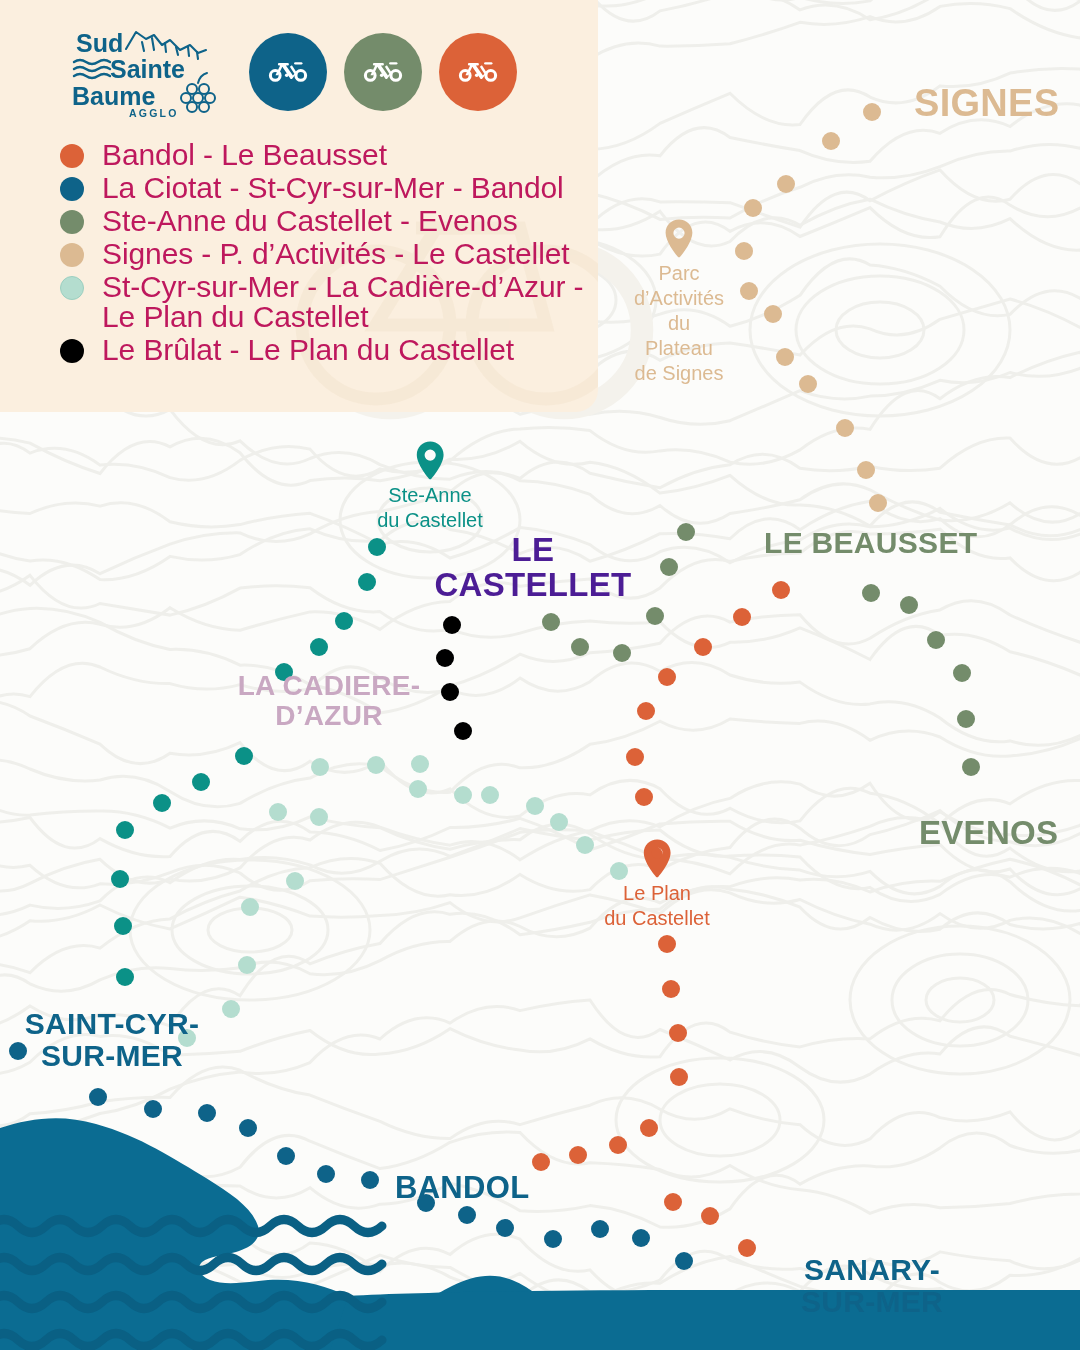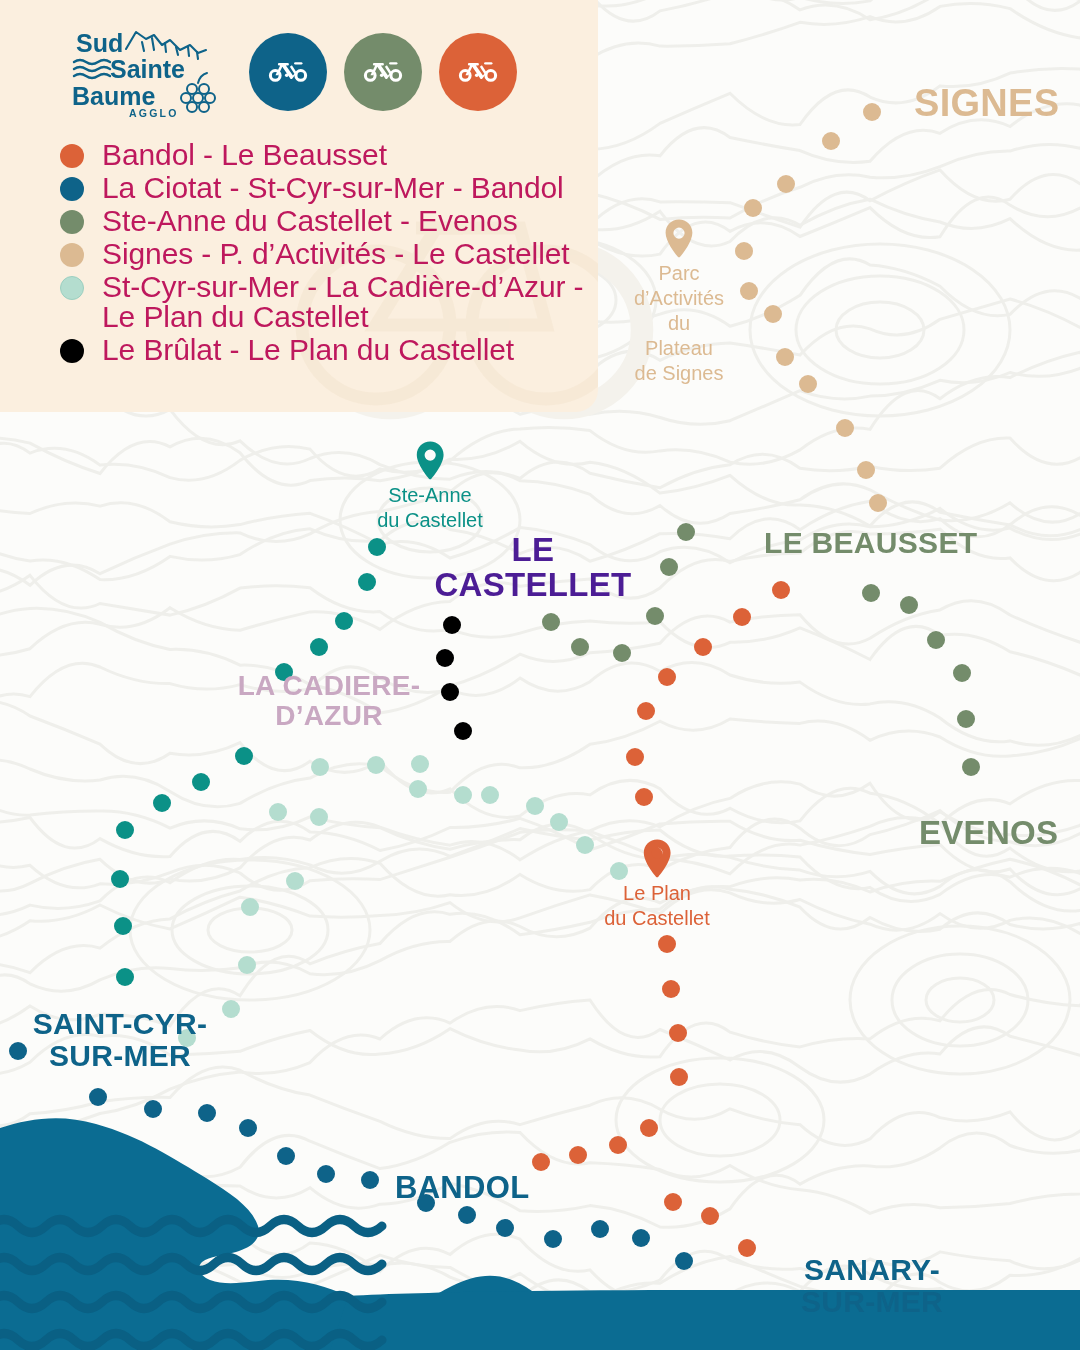--- a/index.html
+++ b/index.html
@@ -290,21 +290,21 @@
     </div>
 
   <div id="city-labels">
       <div class="city-label" style="color: rgb(220, 186, 146); font-size: 38px; top: 83px; left: 914px; text-align: left;">SIGNES</div>
       <div class="city-label" style="color: rgb(116, 140, 107); font-size: 30px; top: 527px; left: 764px; text-align: left;">LE BEAUSSET</div>
       <div class="city-label" style="color: #4c1d95; font-size: 33px; top: 533px; left: 533px; transform: translateX(-50%); text-align: center;">LE
 CASTELLET</div>
       <div class="city-label" style="color: rgb(201, 168, 194); font-size: 28px; top: 671px; left: 329px; transform: translateX(-50%); text-align: center;">LA CADIERE-
 D’AZUR</div>
       <div class="city-label" style="color: rgb(116, 140, 107); font-size: 33px; top: 795px; left: 919px; text-align: left; margin-top: 21px;">EVENOS</div>
-      <div class="city-label" style="color: rgb(14, 99, 137); font-size: 30px; top: 1008px; left: 120px; transform: translateX(-50%); text-align: center;">SAINT-CYR-
+      <div class="city-label" style="color: rgb(14, 99, 137); font-size: 30px; top: 1008px; left: 112px; transform: translateX(-50%); text-align: center;">SAINT-CYR-
 SUR-MER</div>
       <div class="city-label" style="color: rgb(14, 99, 137); font-size: 31px; top: 1172px; left: 395px; text-align: left;">BANDOL</div>
       <div class="city-label" style="color: rgb(14, 99, 137); font-size: 30px; top: 1254px; left: 872px; transform: translateX(-50%); text-align: center;">SANARY-
 SUR-MER</div>
     </div>
 
   <div id="poi-markers">
       <div class="poi" style="left: 679px; top: 218px;">
         <svg viewBox="0 0 32 40" class="poi-pin">
           <path d="M16 1.5C8.5 1.5 2.6 7.4 2.6 14.8c0 9.6 11 22.5 12.2 23.9.6.7 1.8.7 2.4 0 1.2-1.4 12.2-14.3 12.2-23.9C29.4 7.4 23.5 1.5 16 1.5zm0 19.2a5.6 5.6 0 1 1 0-11.2 5.6 5.6 0 0 1 0 11.2z" fill="#DCBA92"></path>

